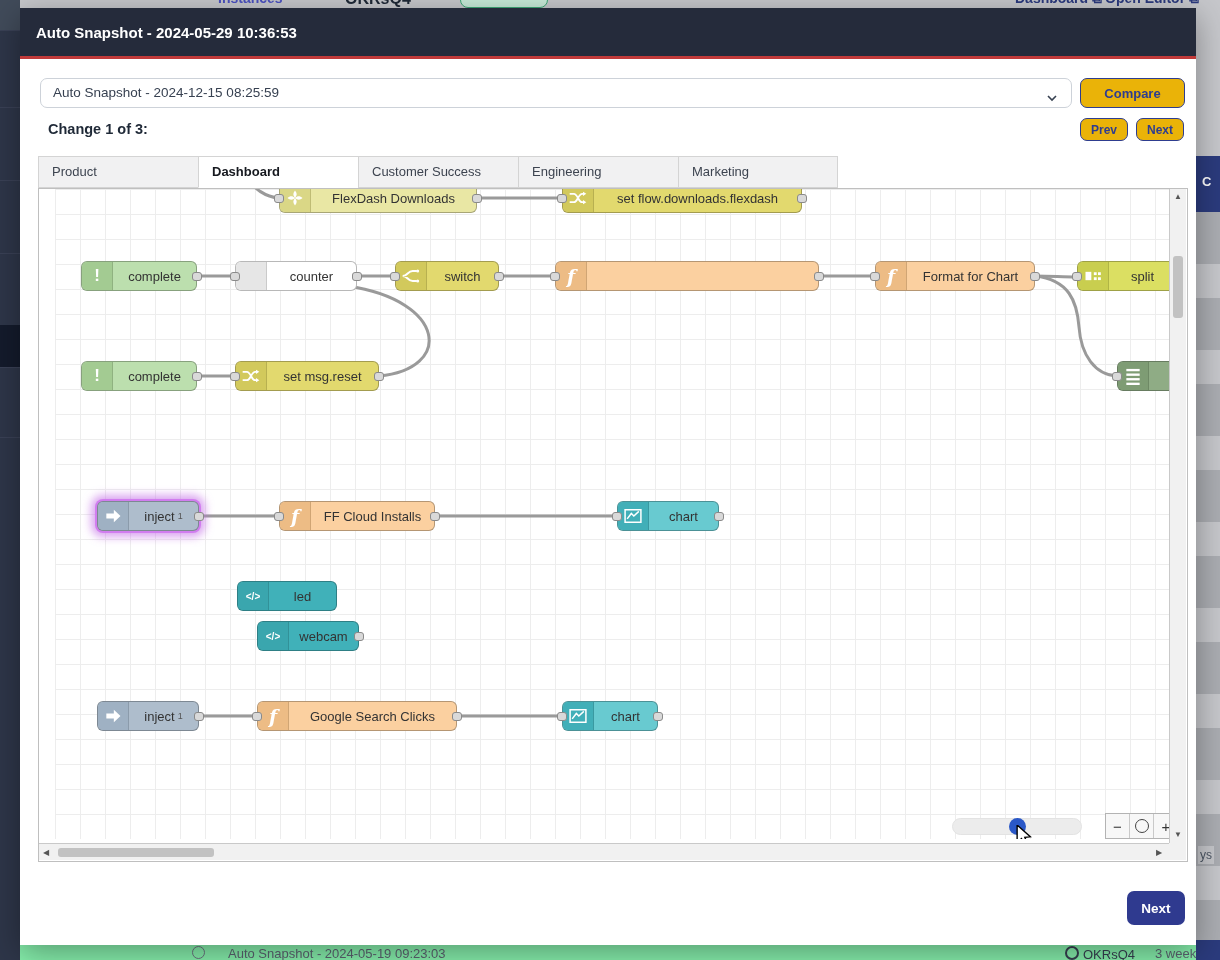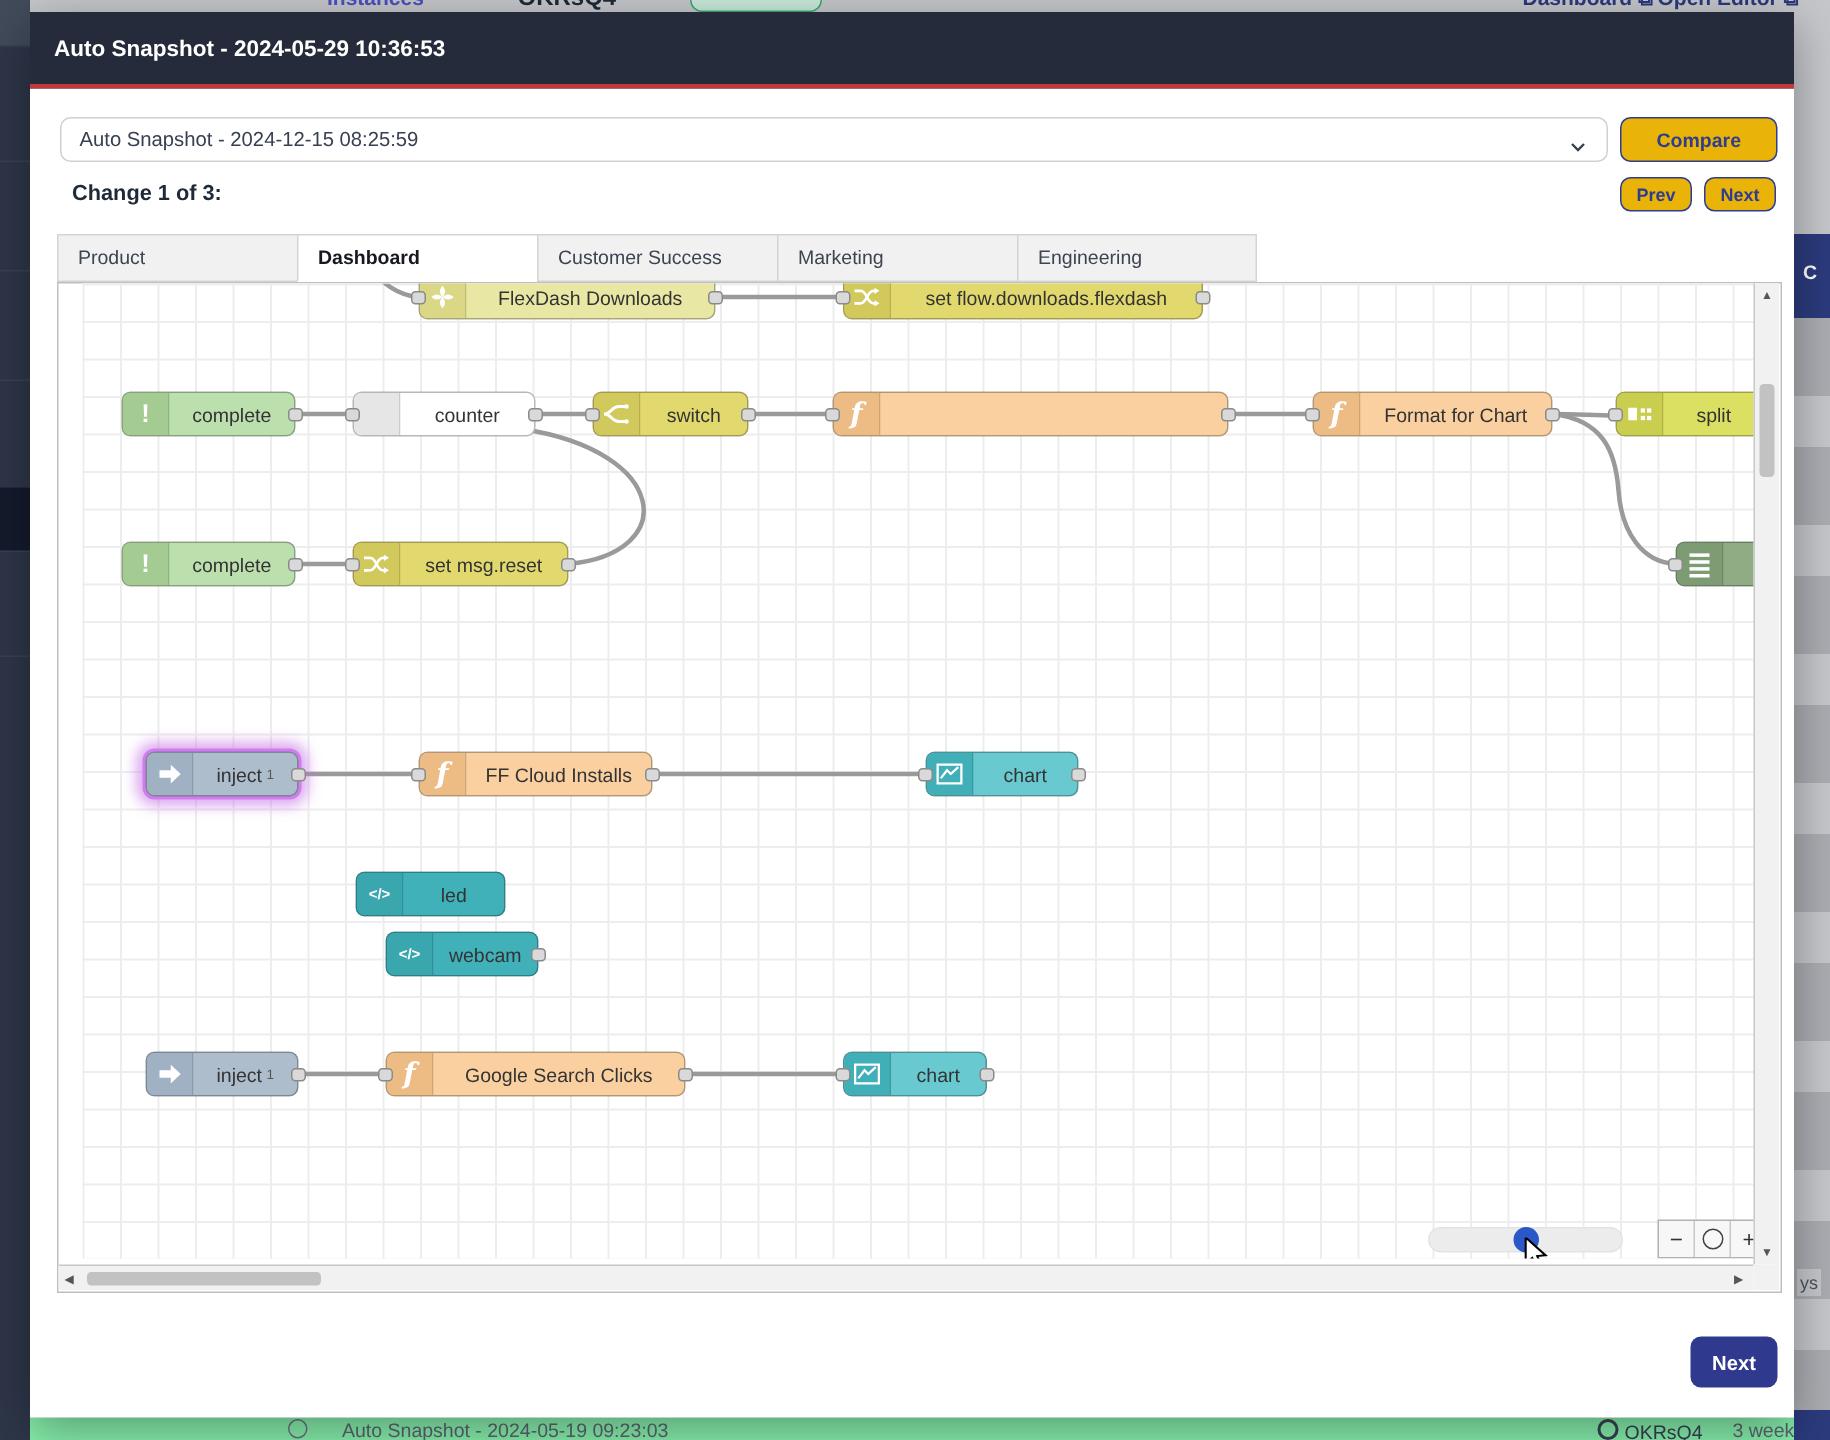--- a/index.html
+++ b/index.html
@@ -150,22 +150,22 @@
       <span>Change 1 of 3:</span>
       <span id="change-detail">'inject ¹' property 'once' was 'true' now ''</span>
     </div>
     <button class="btn-outline" id="prev-btn">Prev</button>
     <button class="btn-outline" id="next-btn">Next</button>
 
     <div id="tabs">
         <div class="tab">Product</div>
         <div class="tab active">Dashboard</div>
         <div class="tab">Customer Success</div>
+        <div class="tab">Engineering</div>
         <div class="tab">Marketing</div>
-        <div class="tab">Engineering</div>
       </div>
 
     <div id="canvas-frame">
       <div id="canvas">
         <svg id="wires" width="1130" height="654">
             <path d="M190 -12 C200 0 210 8 224 9" class="wire" stroke="#9a9a9a"></path>
             <path d="M422 9 L507 9" class="wire" stroke="#9a9a9a"></path>
             <path d="M142 87 C155 87 167 87 180 87" class="wire" stroke="#9a9a9a"></path>
             <path d="M302 87 L340 87" class="wire" stroke="#9a9a9a"></path>
             <path d="M444 87 L500 87" class="wire" stroke="#9a9a9a"></path>

